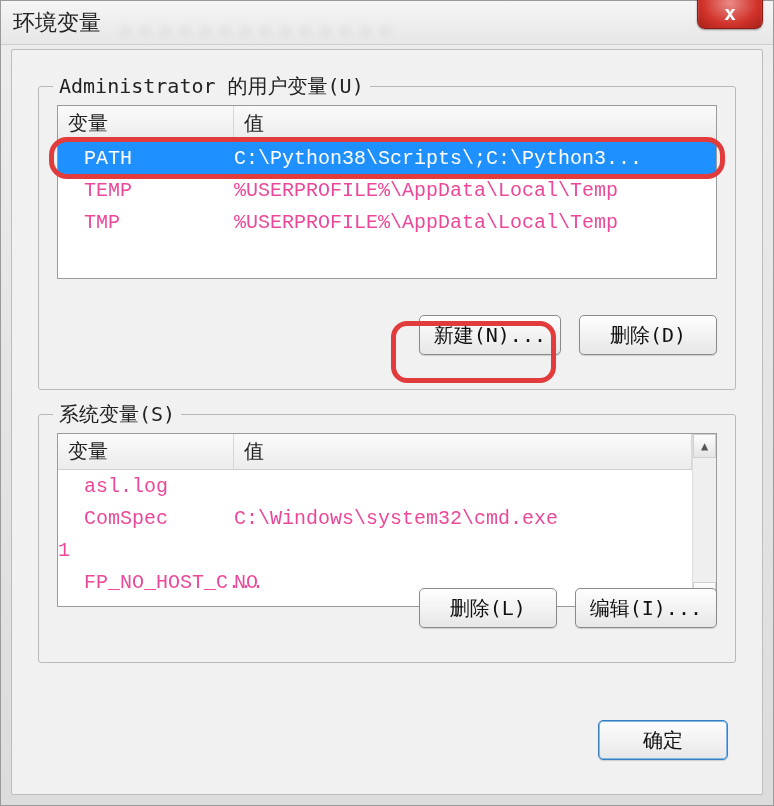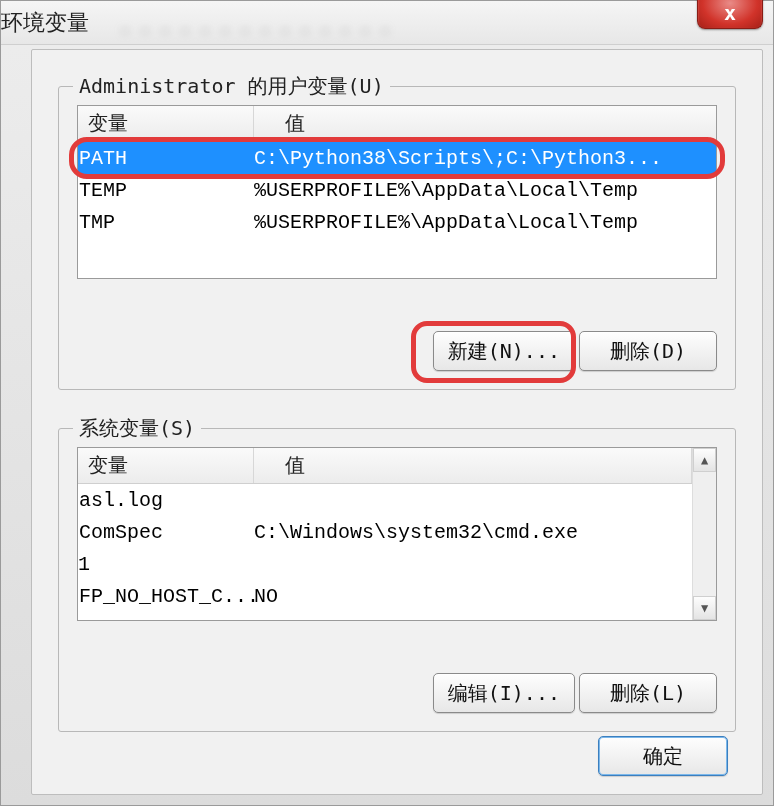--- a/index.html
+++ b/index.html
@@ -17,20 +17,21 @@
     background: linear-gradient(#ededed, #e6e6e6 40%, #dcdcdc);
     border: 1px solid #9a9a9a;
   }
   .titlebar {
     position: relative;
     height: 44px;
     background: linear-gradient(#f5f5f5, #e7e7e7);
     border-bottom: 1px solid #cfcfcf;
     display: flex;
     align-items: center;
+    padding-left: 12px;
   }
   .titlebar .title {
     font-size: 22px;
     color: #222;
   }
   .blurred {
     position: absolute;
     left: 120px; top: 10px;
     width: 420px; height: 26px;
     color: #777;
@@ -54,52 +55,50 @@
     font-weight: bold;
     font-size: 20px;
     box-shadow: inset 0 1px 2px rgba(255,255,255,.35), 0 1px 2px rgba(0,0,0,.4);
   }
   .body {
     position: absolute;
     left: 10px; right: 10px; top: 48px; bottom: 10px;
     background: #f1f1f1;
     border: 1px solid #bdbdbd;
     border-radius: 2px;
-    margin-left: 20px;
   }
   .groupbox {
     position: absolute;
     left: 26px; right: 26px;
     border: 1px solid #b8b8b8;
     border-radius: 3px;
     background: #f1f1f1;
   }
   .groupbox.user { top: 36px; height: 304px; }
-  .groupbox.sys  { top: 378px; height: 304px; }
+  .groupbox.sys  { top: 364px; height: 249px; }
   .group-legend {
     position: absolute;
     top: -14px; left: 14px;
     background: #f1f1f1;
     padding: 0 6px;
     font-size: 20px;
     color: #222;
   }
   .listview {
     position: absolute;
     left: 18px; right: 18px; top: 18px;
     height: 174px;
     background: #ffffff;
     border: 1px solid #9a9a9a;
   }
   .lv-head {
     display: flex;
     height: 36px;
     border-bottom: 1px solid #cfcfcf;
     background: linear-gradient(#fafafa,#ececec);
-    gap: 21px;
   }
   .lv-col {
     border-right: 1px solid #d7d7d7;
     display: flex; align-items: center;
     padding-left: 10px;
     font-size: 20px;
     color: #222;
     flex: 0 0 auto;
   }
   .lv-col.name { width: 176px; }
@@ -108,24 +107,24 @@
     position: absolute;
     left: 0; right: 0; top: 36px; bottom: 0;
     overflow: hidden;
   }
   .lv-row {
     display: flex;
     height: 32px;
     align-items: center;
     font-family: "Courier New", "SimSun", monospace;
     font-size: 20px;
-    color: #000000;
+    color: #ec4899;
     white-space: nowrap;
   }
-  .lv-row .c-name { width: 176px; padding-left: 1px; font-family: Liberation Mono, monospace; }
+  .lv-row .c-name { width: 176px; padding-left: 26px; font-family: Liberation Mono, monospace; }
   .lv-row .c-val  { flex: 1; padding-left: 0; overflow: hidden; text-overflow: clip; }
   .lv-row.selected { background: #1e90ff; color: #fff; }
   .highlight-row {
     position: absolute;
     border: 5px solid #e23b3b;
     border-radius: 18px;
     pointer-events: none;
   }
   .hl-path {
     left: 24px; top: 50px; right: 22px; height: 44px;
@@ -135,22 +134,22 @@
   .groupbox.user .hl-path {
     position: absolute;
     left: 10px; right: 10px;
     top: 50px; height: 42px;
   }
   .btn-row {
     position: absolute;
     left: 0; right: 18px; bottom: 18px; height: 56px;
     display: flex;
     justify-content: flex-end;
-    gap: 4px;
-    align-items: flex-end;
+    gap: 18px;
+    align-items: flex-start;
   }
   button.win {
     height: 40px;
     min-width: 138px;
     padding: 0 14px;
     font-family: "SimSun", "NSimSun", monospace;
     font-size: 20px;
     color: #111;
     background: linear-gradient(#fefefe, #e7e7e7);
     border: 1px solid #8a8a8a;
@@ -183,21 +182,21 @@
   }
   .sys .scroll-up { top: 0; }
   .sys .scroll-down { bottom: 0; }
   .sys .listview .lv-col.val { border-right: 1px solid #d7d7d7; }
   .sys .lv-rows { right: 24px; }
   .sys .lv-head { padding-right: 24px; }
   .sys .listview .lv-head .lv-col.val { flex:1; }
   .sys .listview .scrollbar { top:0; }
   .footer {
     position: absolute;
-    right: 34px; bottom: 18px;
+    right: 34px; bottom: 34px;
     display: flex; gap: 16px;
   }
   button.win.primary {
     border: 1px solid #3b7fbf;
     box-shadow: inset 0 0 0 1px #7bb7ea, inset 0 1px 0 #fff, 0 1px 1px rgba(0,0,0,.15);
   }
 </style>
 </head>
 <body>
 
@@ -270,22 +269,22 @@
             <div class="c-val">NO</div>
           </div>
         </div>
         <div class="scrollbar">
           <div class="scroll-up">▲</div>
           <div class="scroll-down">▼</div>
         </div>
       </div>
 
       <div class="btn-row">
+        <button class="win">删除(L)</button>
         <button class="win">编辑(I)...</button>
-        <button class="win">删除(L)</button>
       </div>
     </div>
 
     <div class="footer">
       <button class="win primary" style="min-width:130px">确定</button>
     </div>
 
   </div>
 </div>
 

